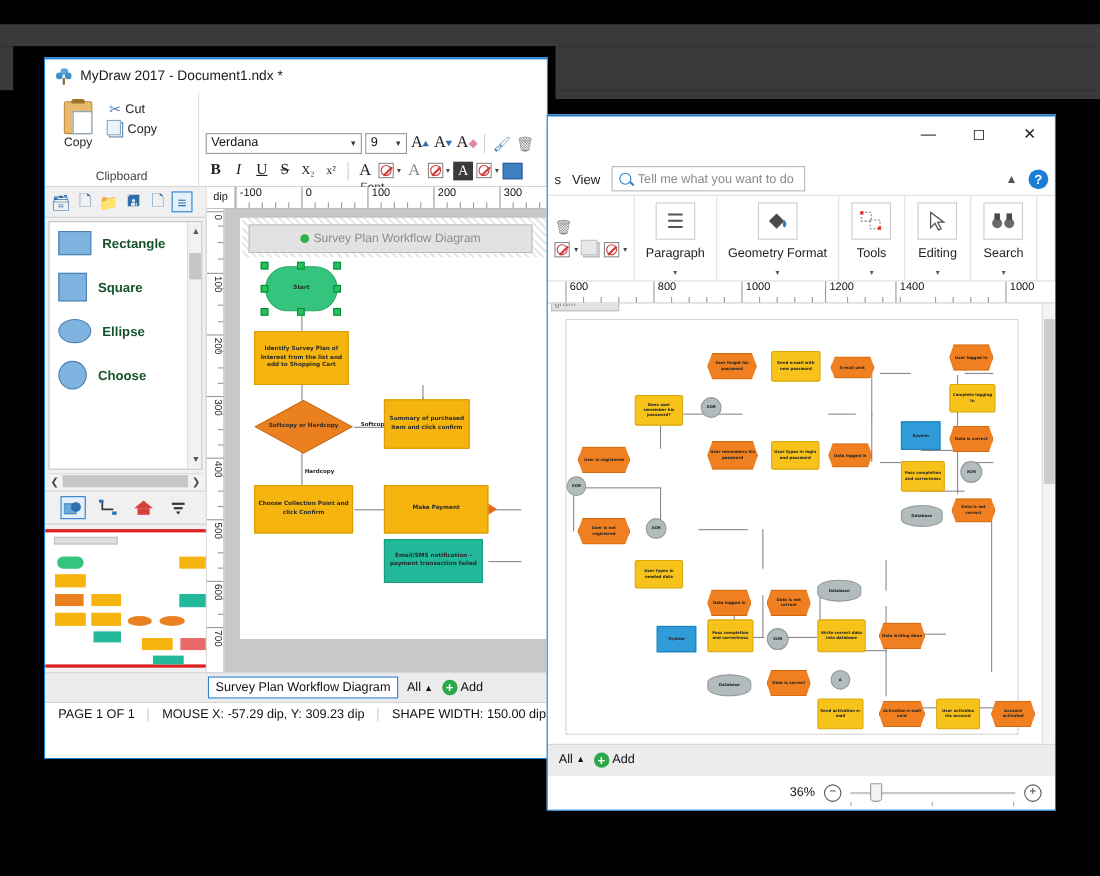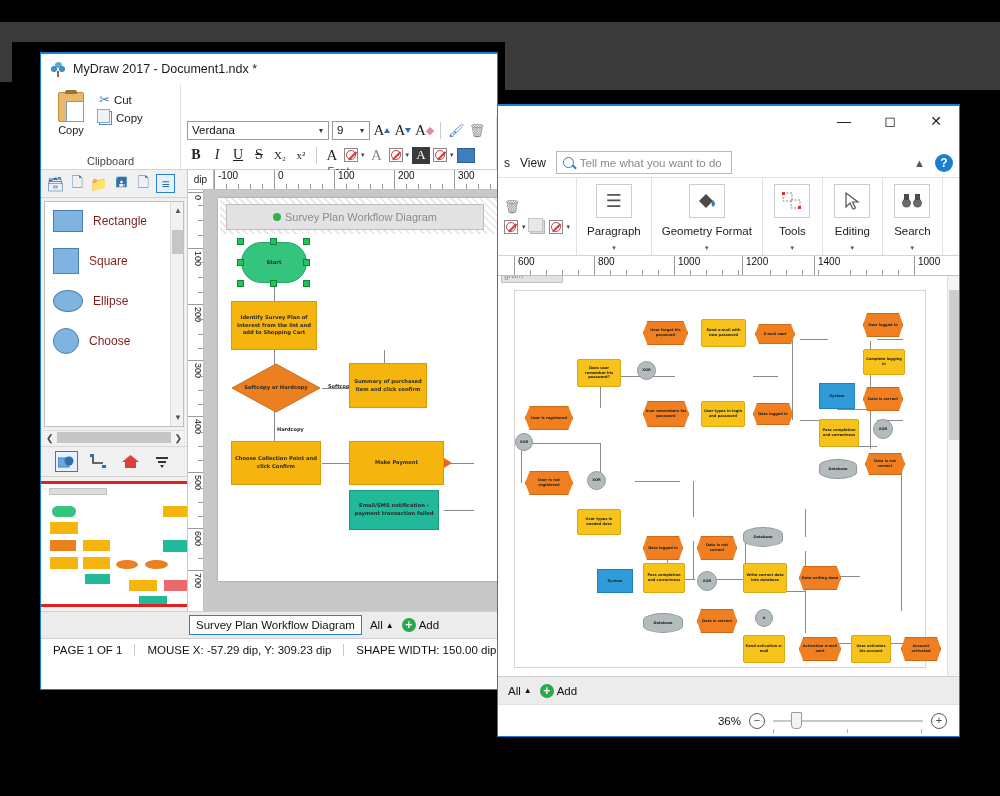--- a/index.html
+++ b/index.html
@@ -99,21 +99,21 @@
   .stencil-tb { height:28px; display:flex; align-items:center; gap:3px; padding:0 5px; background:#f0f0f0;
                 border-bottom:1px solid #d0d0d0;}
   .sico { width:19px;height:19px; display:flex;align-items:center;justify-content:center; color:#2f6fae; font-size:14px;}
   .sico.sel { border:1px solid #2a7fd0; background:#e4f0fb;}
   .shapelist { flex:1; background:#fff; border:1px solid #c0c0c0; margin:3px; position:relative; overflow:hidden;}
   .shape-item { display:flex; align-items:center; gap:10px; padding:8px 6px 8px 8px;}
   .sh-prev { width:30px; height:22px; background:#7fb3e0; border:1px solid #4a7fb0;}
   .sh-prev.square { width:26px;height:26px;}
   .sh-prev.ellipse { border-radius:50%; width:30px;height:22px;}
   .sh-prev.circle { border-radius:50%; width:26px;height:26px;}
-  .sh-label { font-size:12px; color:#7f1d1d;}
+  .sh-label { font-size:12px; color:#14532d;font-weight:bold;}
   .vscroll { position:absolute; right:0; top:0; width:13px; height:100%; background:#f2f2f2; border-left:1px solid #ddd;}
   .vscroll .thumb { position:absolute; top:28px; left:1px; width:11px; height:24px; background:#c6c6c6;}
   .vscroll .ar { position:absolute; left:3px; font-size:8px; color:#555;}
   .vscroll .ar.up{top:4px;} .vscroll .ar.dn{bottom:4px;}
   .hscroll { height:14px; background:#f2f2f2; border-top:1px solid #ddd; display:flex; align-items:center;
              justify-content:space-between; padding:0 2px; margin:0 3px 2px;}
   .hscroll .thumb { height:11px; flex:1; background:#c6c6c6; margin:0 3px;}
   .hscroll .ar { font-size:9px; color:#444;}
   .panel-tools { height:30px; display:flex; align-items:center; justify-content:center; gap:9px;
                  background:#f0f0f0; border-top:1px solid #d7d7d7;}
@@ -653,21 +653,21 @@
     <span class="tk" style="left:96px">800</span>
     <span class="tkm" style="left:112px"></span>
       <span class="tkm" style="left:128px"></span>
     <span class="tkm" style="left:144px"></span>
       <span class="tkm" style="left:160px"></span>
     <span class="tk" style="left:176px">1000</span>
     <span class="tkm" style="left:192px"></span>
       <span class="tkm" style="left:208px"></span>
     <span class="tkm" style="left:224px"></span>
       <span class="tkm" style="left:240px"></span>
-    <span class="tk" style="left:244px">1200</span>
+    <span class="tk" style="left:252px">1200</span>
     <span class="tkm" style="left:272px"></span>
       <span class="tkm" style="left:288px"></span>
     <span class="tkm" style="left:304px"></span>
       <span class="tkm" style="left:320px"></span>
     <span class="tk" style="left:316px">1400</span>
     <span class="tkm" style="left:352px"></span>
       <span class="tkm" style="left:368px"></span>
     <span class="tkm" style="left:384px"></span>
       <span class="tkm" style="left:400px"></span>
     <span class="tk" style="left:416px">1000</span>

